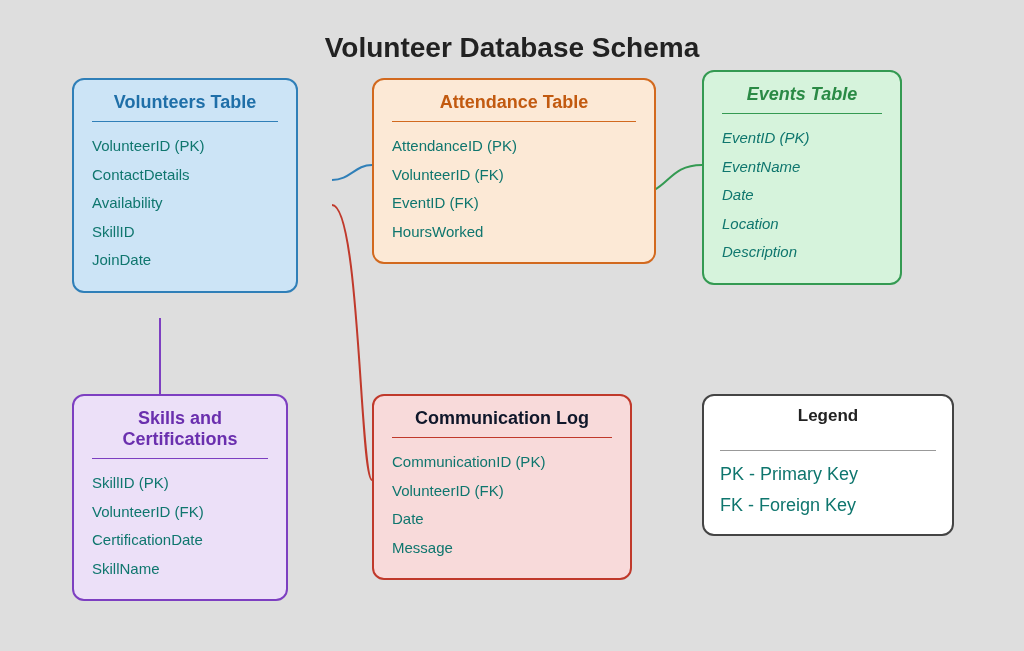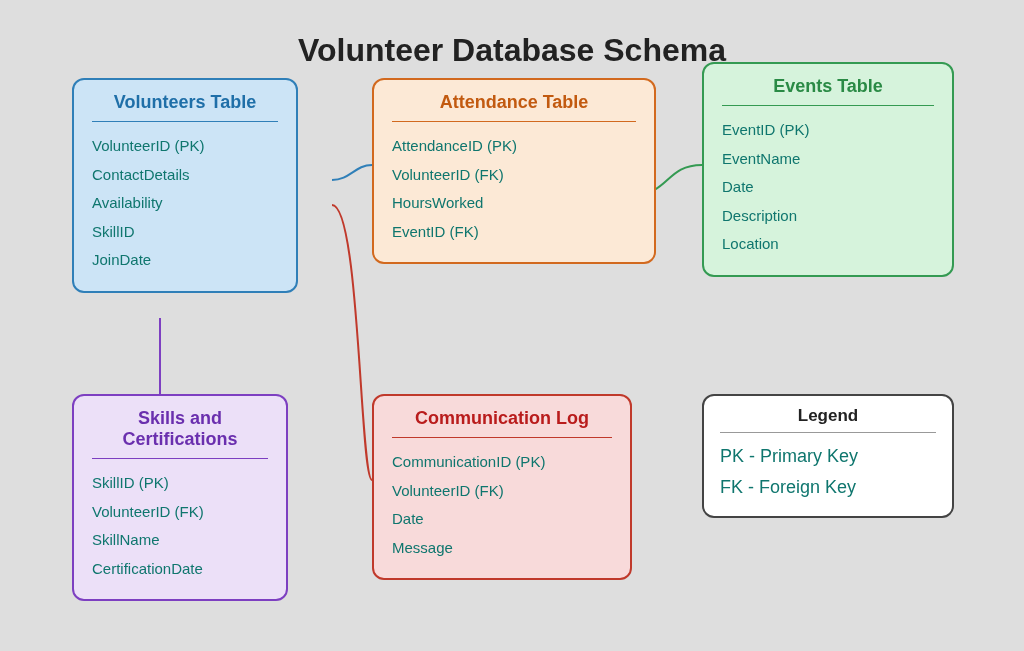--- a/index.html
+++ b/index.html
@@ -10,21 +10,21 @@
     font-family: -apple-system, BlinkMacSystemFont, "Segoe UI", Helvetica, Arial, sans-serif;
     position: relative;
     overflow: hidden;
   }
   .title {
     position: absolute;
     top: 32px;
     left: 0;
     width: 100%;
     text-align: center;
-    font-size: 32px;
+    font-size: 28px;
     font-weight: 700;
     color: #222;
   }
   .table-box {
     position: absolute;
     border-radius: 12px;
     border: 2px solid;
     padding: 12px 18px 16px 18px;
   }
   .table-box .hdr {
@@ -51,46 +51,46 @@
 
   
   #attendance {
     left: 372px; top: 78px; width: 284px;
     background: #fce9d6; border-color: #d2691e; color: #d2691e;
   }
   #attendance .hdr { color: #c25a10; border-bottom-color: #d2691e; }
 
   
   #events {
-    left: 702px; top: 62px; width: 252px;
-    background: #d6f3dc; border-color: #349a52; color: #349a52;
+    left: 702px; top: 70px; width: 200px;
+    background: #d6f3dc; border-color: #349a52; color: #349a52; font-style: italic;
   }
   #events .hdr { color: #2a8a45; border-bottom-color: #349a52; }
 
   
   #skills {
     left: 72px; top: 394px; width: 216px;
     background: #ece0f8; border-color: #7d3fc1; color: #7d3fc1;
   }
   #skills .hdr { color: #6a2fae; border-bottom-color: #7d3fc1; }
 
   
   #comm {
     left: 372px; top: 394px; width: 260px;
     background: #f8dada; border-color: #c0392b; color: #c0392b;
   }
-  #comm .hdr { color: #b91c1c; border-bottom-color: #c0392b; }
+  #comm .hdr { color: #0f172a; border-bottom-color: #c0392b; }
 
   
   #legend {
     left: 702px; top: 394px; width: 252px;
     background: #ffffff; border-color: #444; color: #222;
     padding: 10px 16px 14px 16px;
   }
-  #legend .hdr { color:#222; border-bottom-color:#999; font-size:17px; padding-bottom:6px; margin-bottom:8px; }
+  #legend .hdr { color:#222; border-bottom-color:#999; font-size:17px; padding-bottom:24px; margin-bottom:8px; }
   #legend .fields { font-size:18px; line-height:1.7; }
 
   svg.connectors {
     position: absolute;
     left: 0; top: 0;
     width: 1024px; height: 651px;
     pointer-events: none;
   }
 </style>
 </head>
@@ -118,43 +118,43 @@
       <div>SkillID</div>
       <div>JoinDate</div>
     </div>
 </div>
 
 <div id="attendance" class="table-box">
   <div class="hdr">Attendance Table</div>
   <div class="fields">
       <div>AttendanceID (PK)</div>
       <div>VolunteerID (FK)</div>
+      <div>EventID (FK)</div>
       <div>HoursWorked</div>
-      <div>EventID (FK)</div>
     </div>
 </div>
 
 <div id="events" class="table-box">
   <div class="hdr">Events Table</div>
   <div class="fields">
       <div>EventID (PK)</div>
       <div>EventName</div>
       <div>Date</div>
+      <div>Location</div>
       <div>Description</div>
-      <div>Location</div>
     </div>
 </div>
 
 <div id="skills" class="table-box">
   <div class="hdr">Skills and Certifications</div>
   <div class="fields">
       <div>SkillID (PK)</div>
       <div>VolunteerID (FK)</div>
+      <div>CertificationDate</div>
       <div>SkillName</div>
-      <div>CertificationDate</div>
     </div>
 </div>
 
 <div id="comm" class="table-box">
   <div class="hdr">Communication Log</div>
   <div class="fields">
       <div>CommunicationID (PK)</div>
       <div>VolunteerID (FK)</div>
       <div>Date</div>
       <div>Message</div>

